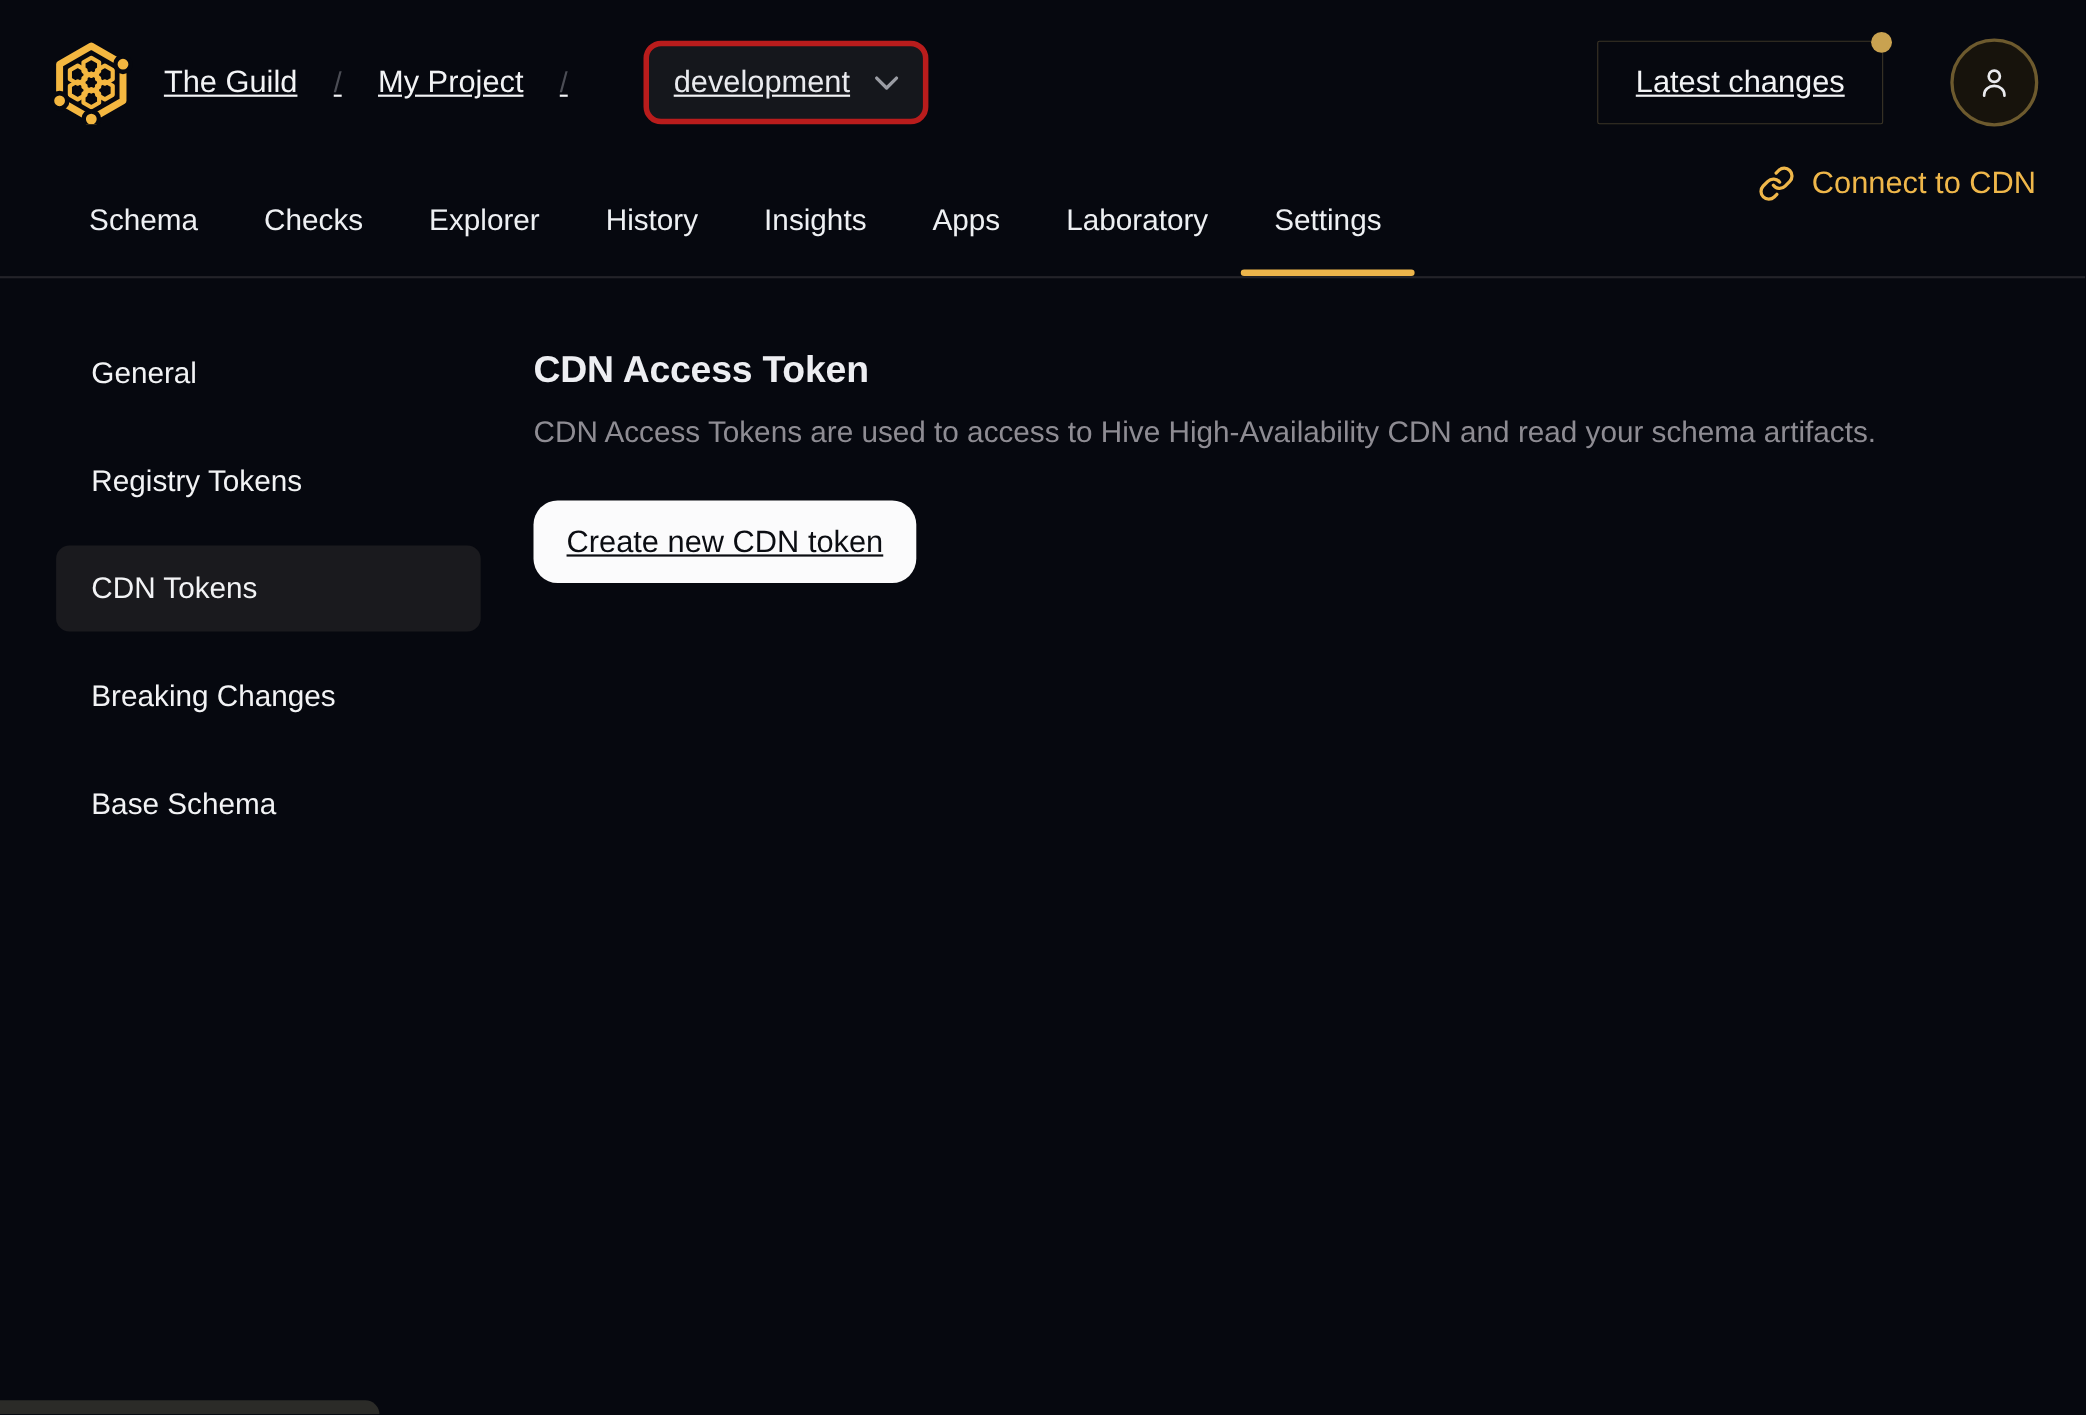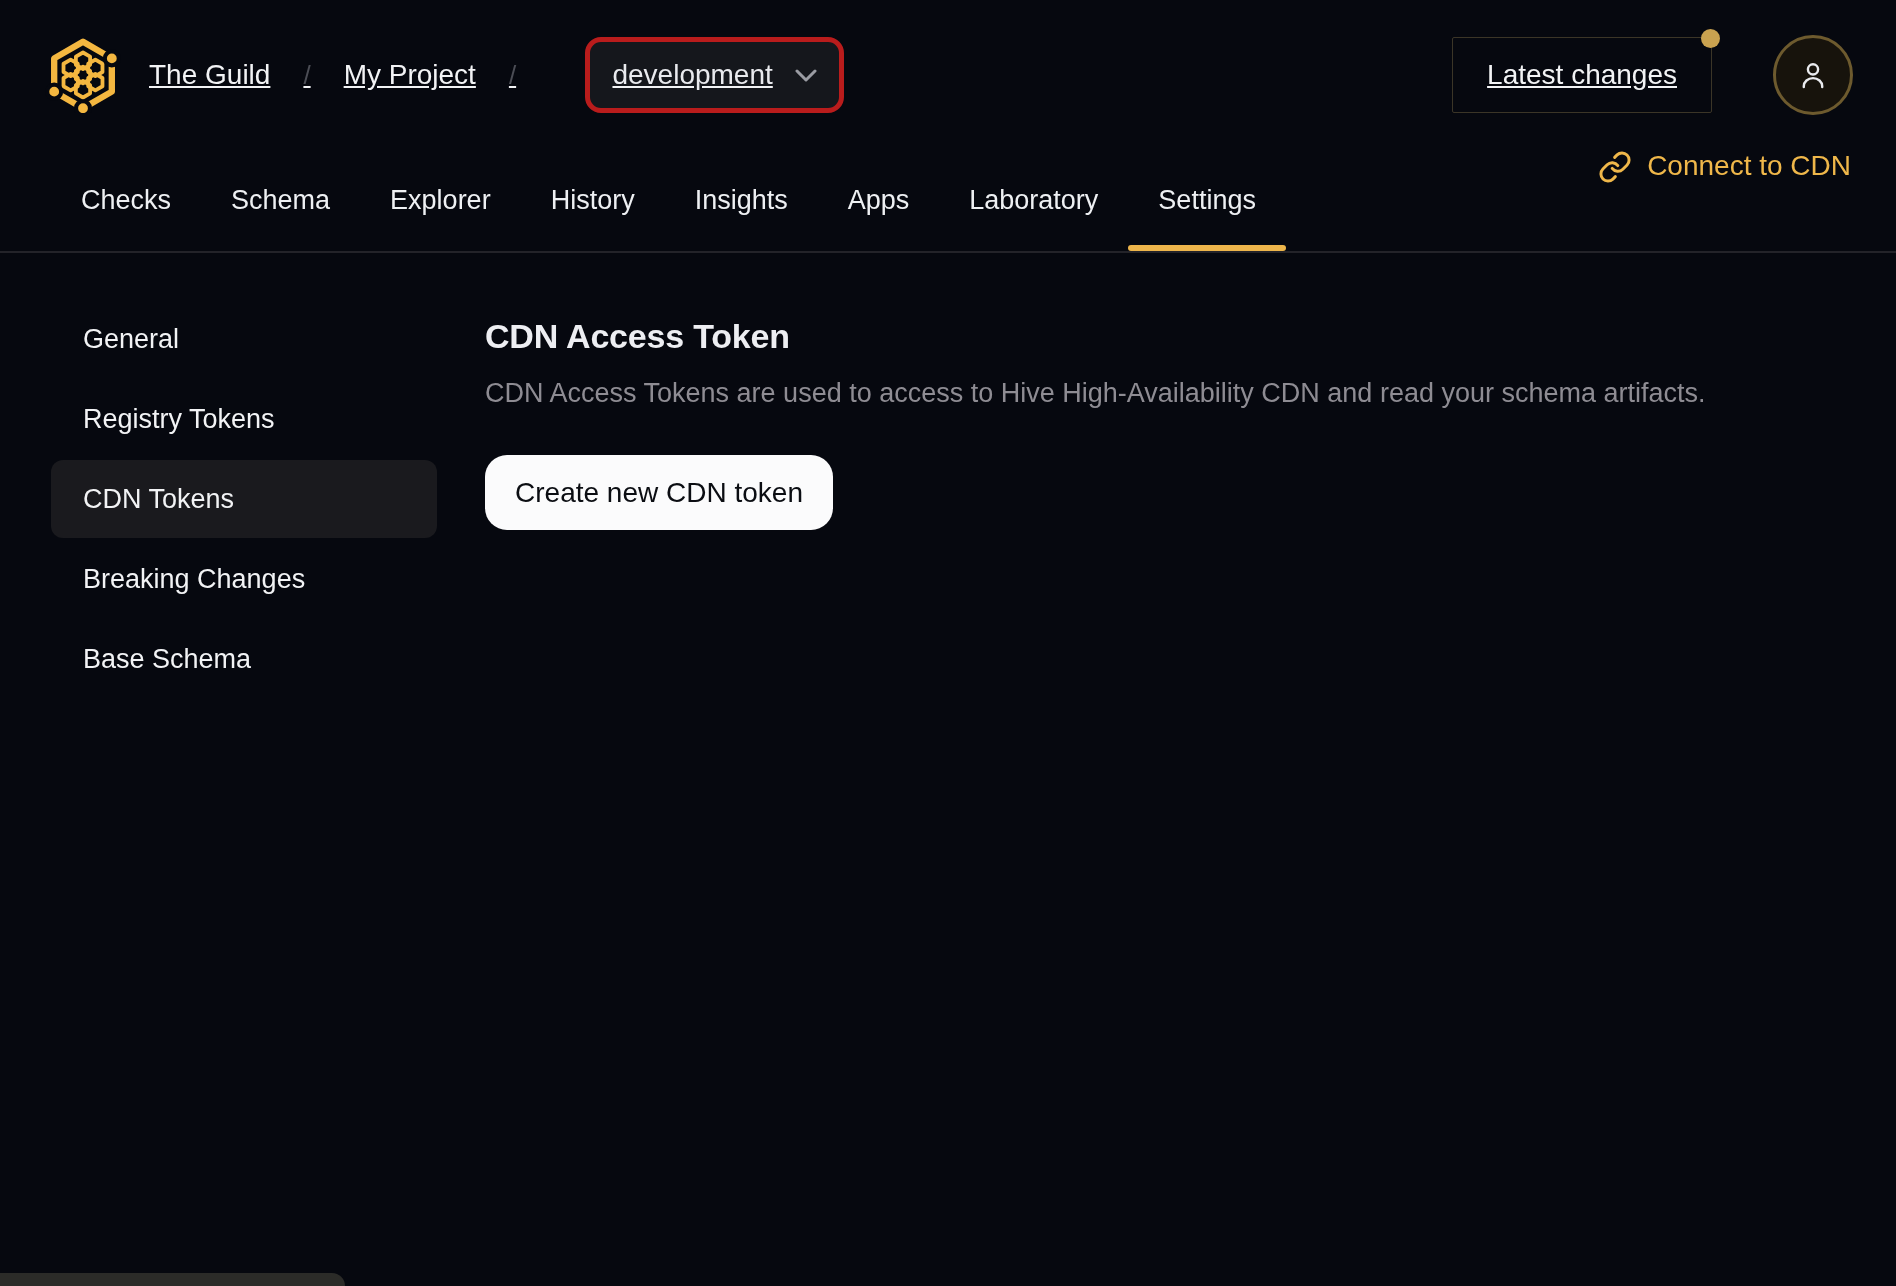--- a/index.html
+++ b/index.html
@@ -49,42 +49,42 @@
   .tab.active::after{
     content:"";position:absolute;left:0;right:0;bottom:0;height:6px;
     border-radius:3px;background:#edb54b;
   }
   .connect-cdn{
     margin-left:auto;display:flex;align-items:flex-start;gap:15px;
     color:#efb74a;font-size:28px;cursor:pointer;
   }
   
   .content{display:flex;align-items:flex-start;}
-  .sidebar{width:386px;flex:0 0 auto;margin:47px 0 0 51px;display:flex;flex-direction:column;gap:2px;}
+  .sidebar{width:386px;flex:0 0 auto;margin:47px 0 0 51px;display:flex;flex-direction:column;gap:20px;}
   .side-item{
     height:78px;display:flex;align-items:center;padding-left:32px;box-sizing:border-box;
     border-radius:12px;font-size:27px;color:#f2f3f5;cursor:pointer;
   }
   .side-item.active{background:#1a1a1e;}
   .panel{margin-left:48px;flex:1 1 auto;}
   .panel h1{
     margin:65px 0 0 0;font-size:34px;line-height:1.1;font-weight:700;color:#edeef2;
     letter-spacing:-0.2px;
   }
   .panel .desc{margin-top:21px;font-size:27px;color:#8e8c93;line-height:1.3;}
   .learn-more{
     margin-top:45px;display:flex;align-items:center;gap:19px;
     color:#8a888f;font-size:27px;cursor:pointer;width:fit-content;
   }
   .learn-more .ext{margin-left:-4px;align-self:flex-start;margin-top:2px;}
   .create-btn{
     margin-top:44px;width:348px;height:75px;border:none;border-radius:22px;
     background:#fbfbfc;color:#0b0d12;font-size:28px;font-weight:500;
     font-family:"Liberation Sans", sans-serif;cursor:pointer;
-    display:flex;align-items:center;justify-content:center;
+    display:flex;align-items:center;justify-content:center;text-decoration:underline;
   }
   
   .toast-sliver{
     position:absolute;left:0;bottom:0;width:345px;height:13px;
     background:#2b2b28;border-top-right-radius:13px;
   }
   svg{display:block;}
 </style>
 </head>
 <body>
@@ -132,22 +132,22 @@
 
     <div class="avatar">
       <svg width="34" height="34" viewBox="0 0 24 24" fill="none" stroke="#e9eaee" stroke-width="1.7" stroke-linecap="round">
         <circle cx="12" cy="8" r="3.6"></circle>
         <path d="M5.5 20.5 v-0.5 a6.5 5.8 0 0 1 13 0 v0.5"></path>
       </svg>
     </div>
   </header>
 
   <nav class="tabbar">
+    <div class="tab">Schema</div>
     <div class="tab">Checks</div>
-    <div class="tab">Schema</div>
     <div class="tab">Explorer</div>
     <div class="tab">History</div>
     <div class="tab">Insights</div>
     <div class="tab">Apps</div>
     <div class="tab">Laboratory</div>
     <div class="tab active">Settings</div>
 
     <div class="connect-cdn">
       <svg width="34" height="34" viewBox="0 0 24 24" fill="none" stroke="#efb74a" stroke-width="2.1" stroke-linecap="round" stroke-linejoin="round">
         <path d="M10 13a5 5 0 0 0 7.54.54l3-3a5 5 0 0 0-7.07-7.07l-1.72 1.71"></path>

